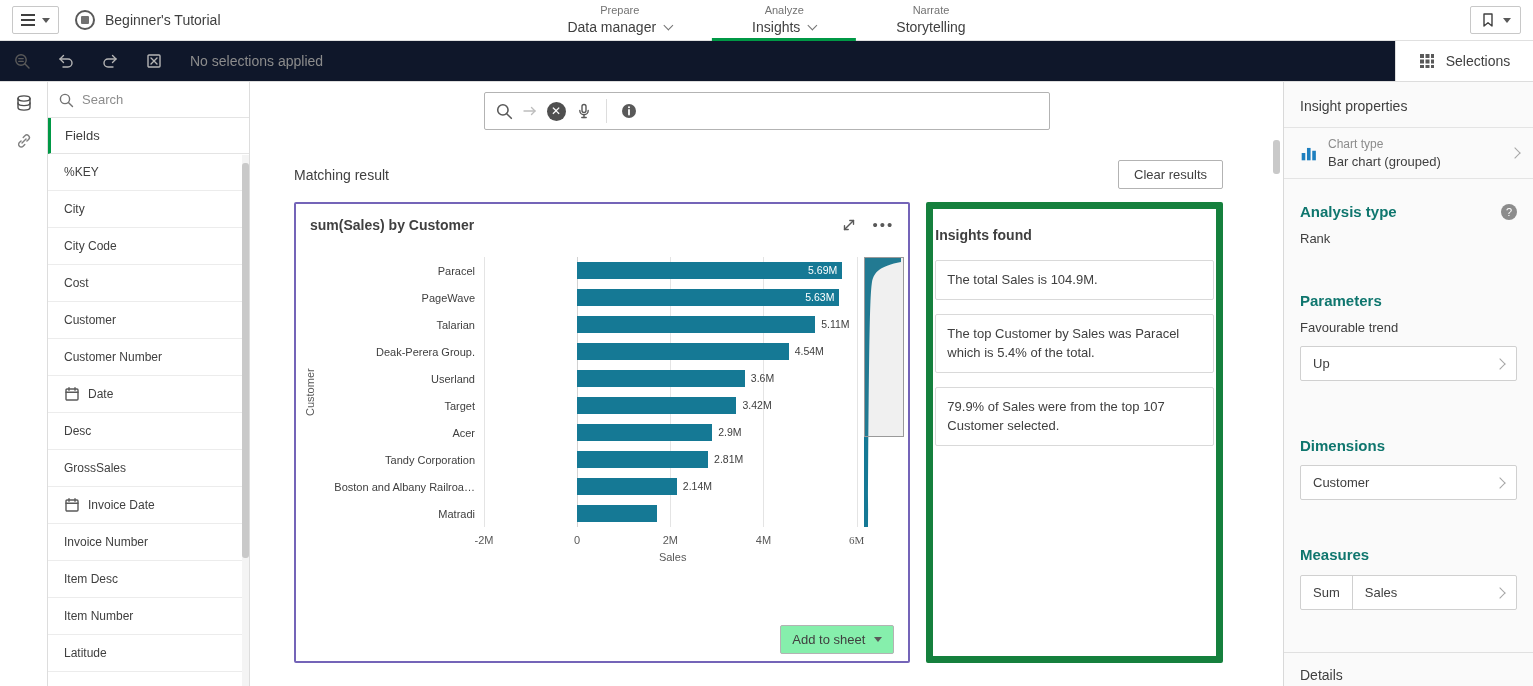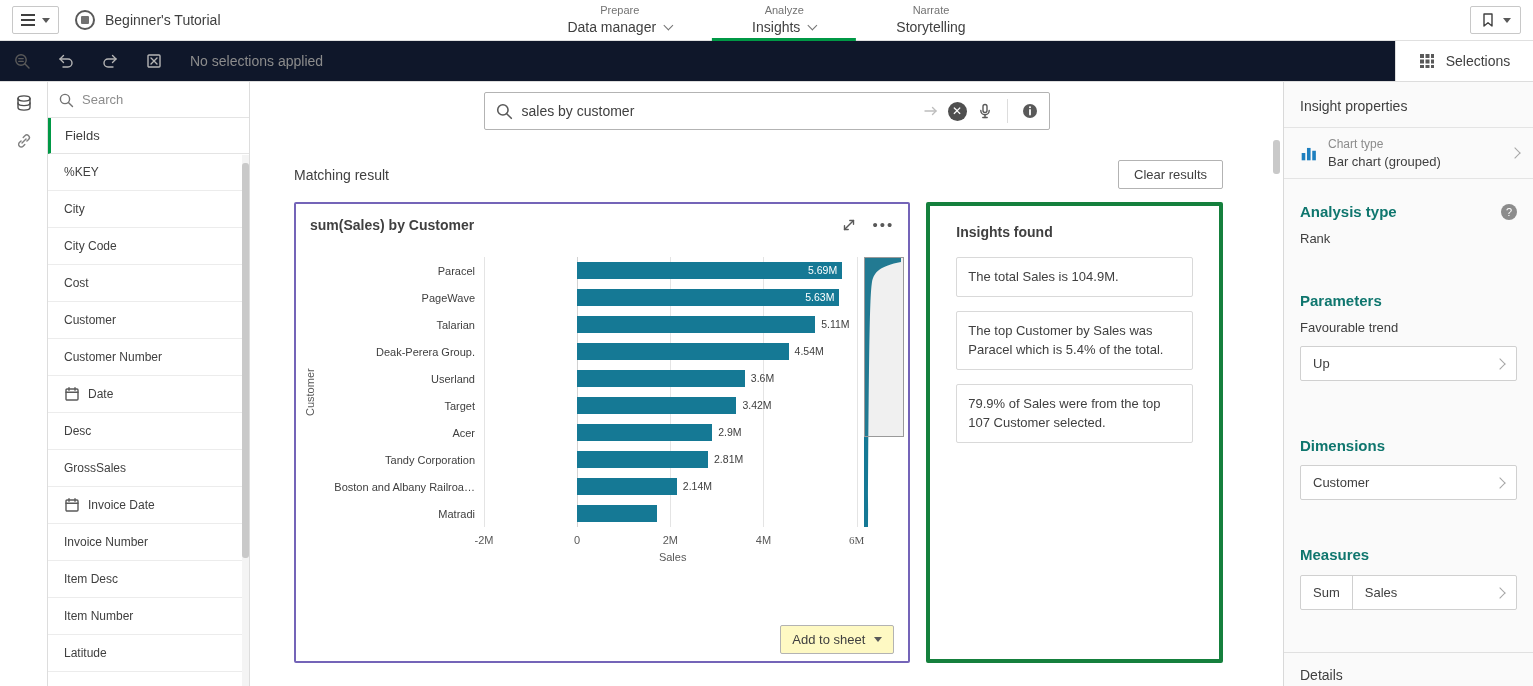--- a/index.html
+++ b/index.html
@@ -85,24 +85,24 @@
   .mini svg{position:absolute;inset:0;width:100%;height:100%}
   .mini-window{position:absolute;top:0;left:0;right:0;height:180px;border:1px solid #9a9a9a;background:rgba(130,130,130,.12)}
   .xaxis-row{display:flex;height:22px;margin-top:2px}
   .xsp-l{width:182px}
   .xsp-r{width:43px}
   .xaxis{position:relative;flex:1}
   .xtick{position:absolute;top:5px;transform:translateX(-50%);font-size:11px;color:#595959}
   .xlabel-row{display:flex;height:18px}
   .xlabel{flex:1;text-align:center;font-size:11px;color:#595959}
   .chart-foot{height:44px;display:flex;align-items:center;justify-content:flex-end;padding:0 14px}
-  .add-btn{border:1px solid #b3b3b3;border-radius:2px;background:#fef9c3;padding:6px 11px;font-size:13px;color:#404040;display:flex;align-items:center;gap:9px;cursor:pointer}
-
-  
-  .insights-card{width:297px;height:461px;border:4px solid #15803d;border-radius:2px;background:#fff;padding:16px 26px;overflow:hidden}
+  .add-btn{border:1px solid #b3b3b3;border-radius:2px;background:#86efac;padding:6px 11px;font-size:13px;color:#404040;display:flex;align-items:center;gap:9px;cursor:pointer}
+
+  
+  .insights-card{width:297px;height:461px;border:7px solid #15803d;border-radius:2px;background:#fff;padding:16px 2px;overflow:hidden}
   .insights-title{font-size:14px;font-weight:bold;color:#404040;margin:2px 0 17px}
   .insight-item{border:1px solid #d9d9d9;border-radius:2px;padding:9px 11px;margin-bottom:14px;font-size:13px;color:#404040;line-height:1.5;cursor:pointer}
 
   
   .props{position:absolute;top:82px;left:1283px;width:250px;bottom:0;background:#fafafa;border-left:1px solid #d9d9d9;padding:16px 16px 0;overflow:hidden}
   .props-title{font-size:14px;color:#404040}
   .ct-row{display:flex;align-items:center;gap:10px;margin:13px -16px 0;padding:9px 14px 9px 16px;border-top:1px solid #e4e4e4;border-bottom:1px solid #e4e4e4;cursor:pointer}
   .ct-texts{flex:1}
   .ct-label{font-size:12px;color:#8c8c8c}
   .ct-value{font-size:13px;color:#404040;margin-top:3px}
@@ -310,21 +310,20 @@
       <div class="side-thumb"></div>
     </div>
   </aside>
 
   <main class="main">
     <div class="main-search">
       <svg class="ic ic18" viewBox="0 0 16 16">
           <circle cx="7" cy="7" r="4.6"></circle>
           <line x1="10.4" y1="10.4" x2="14.5" y2="14.5"></line>
         </svg>
-      <input type="text" value="sales by customer" style="">
       <span class="ms-arrow">
         <svg class="ic" viewBox="0 0 16 16">
             <line x1="2" y1="8" x2="13" y2="8"></line>
             <path d="M9.5 4.5 L13 8 l-3.5 3.5"></path>
           </svg>
       </span>
       <span class="ms-clear">✕</span>
       <span style="color:#595959;display:flex">
         <svg class="ic ic18" viewBox="0 0 18 18">
             <rect x="7" y="2.5" width="4" height="8" rx="2"></rect>

